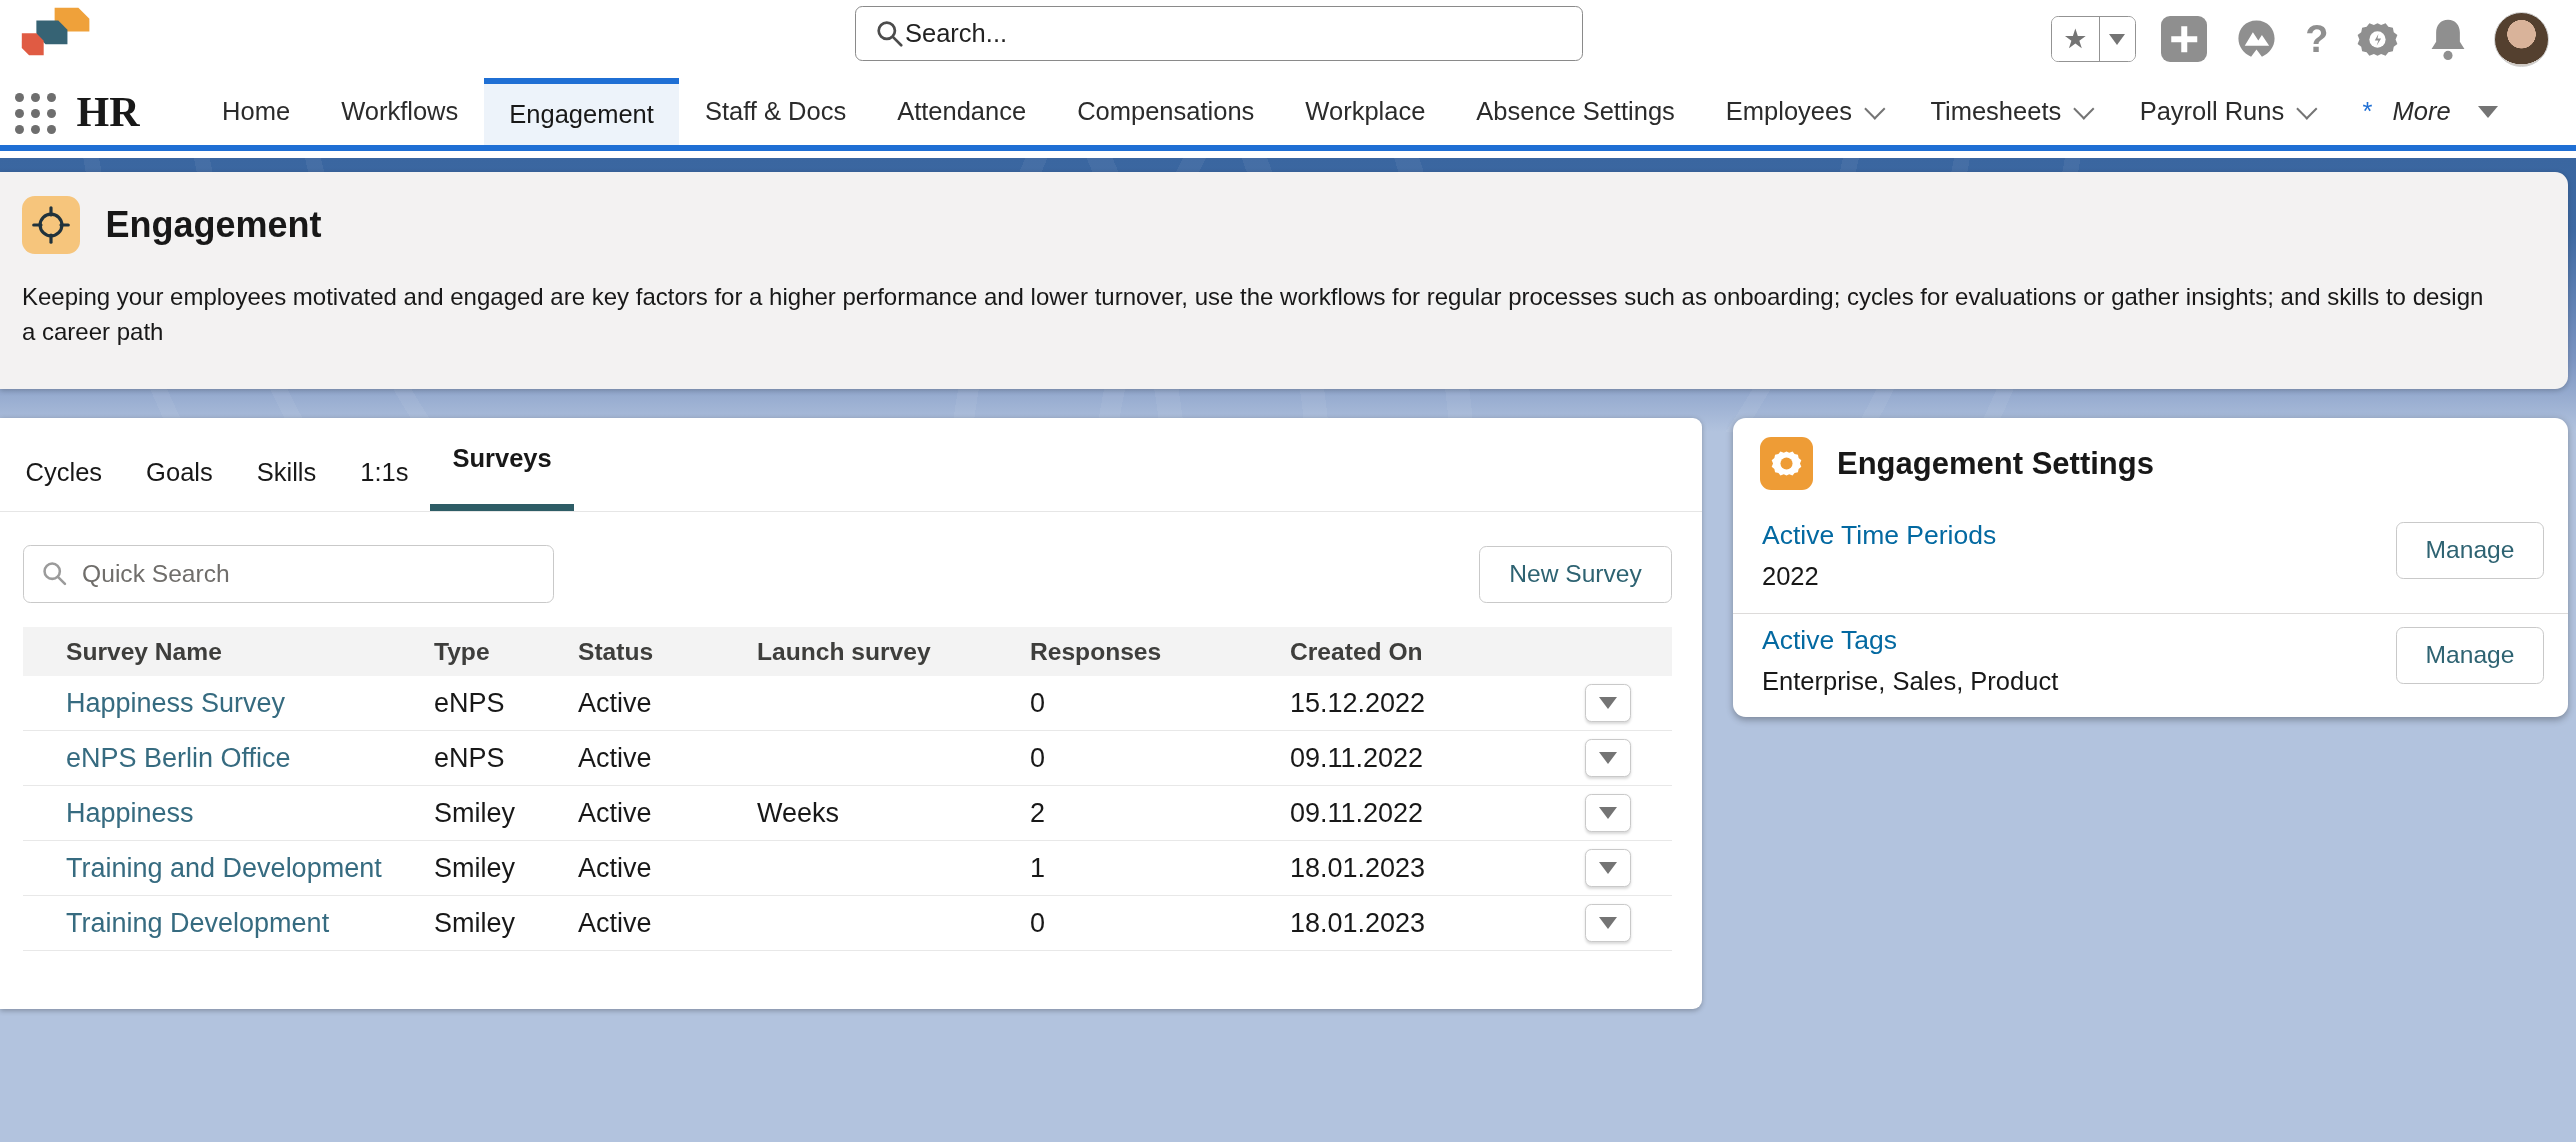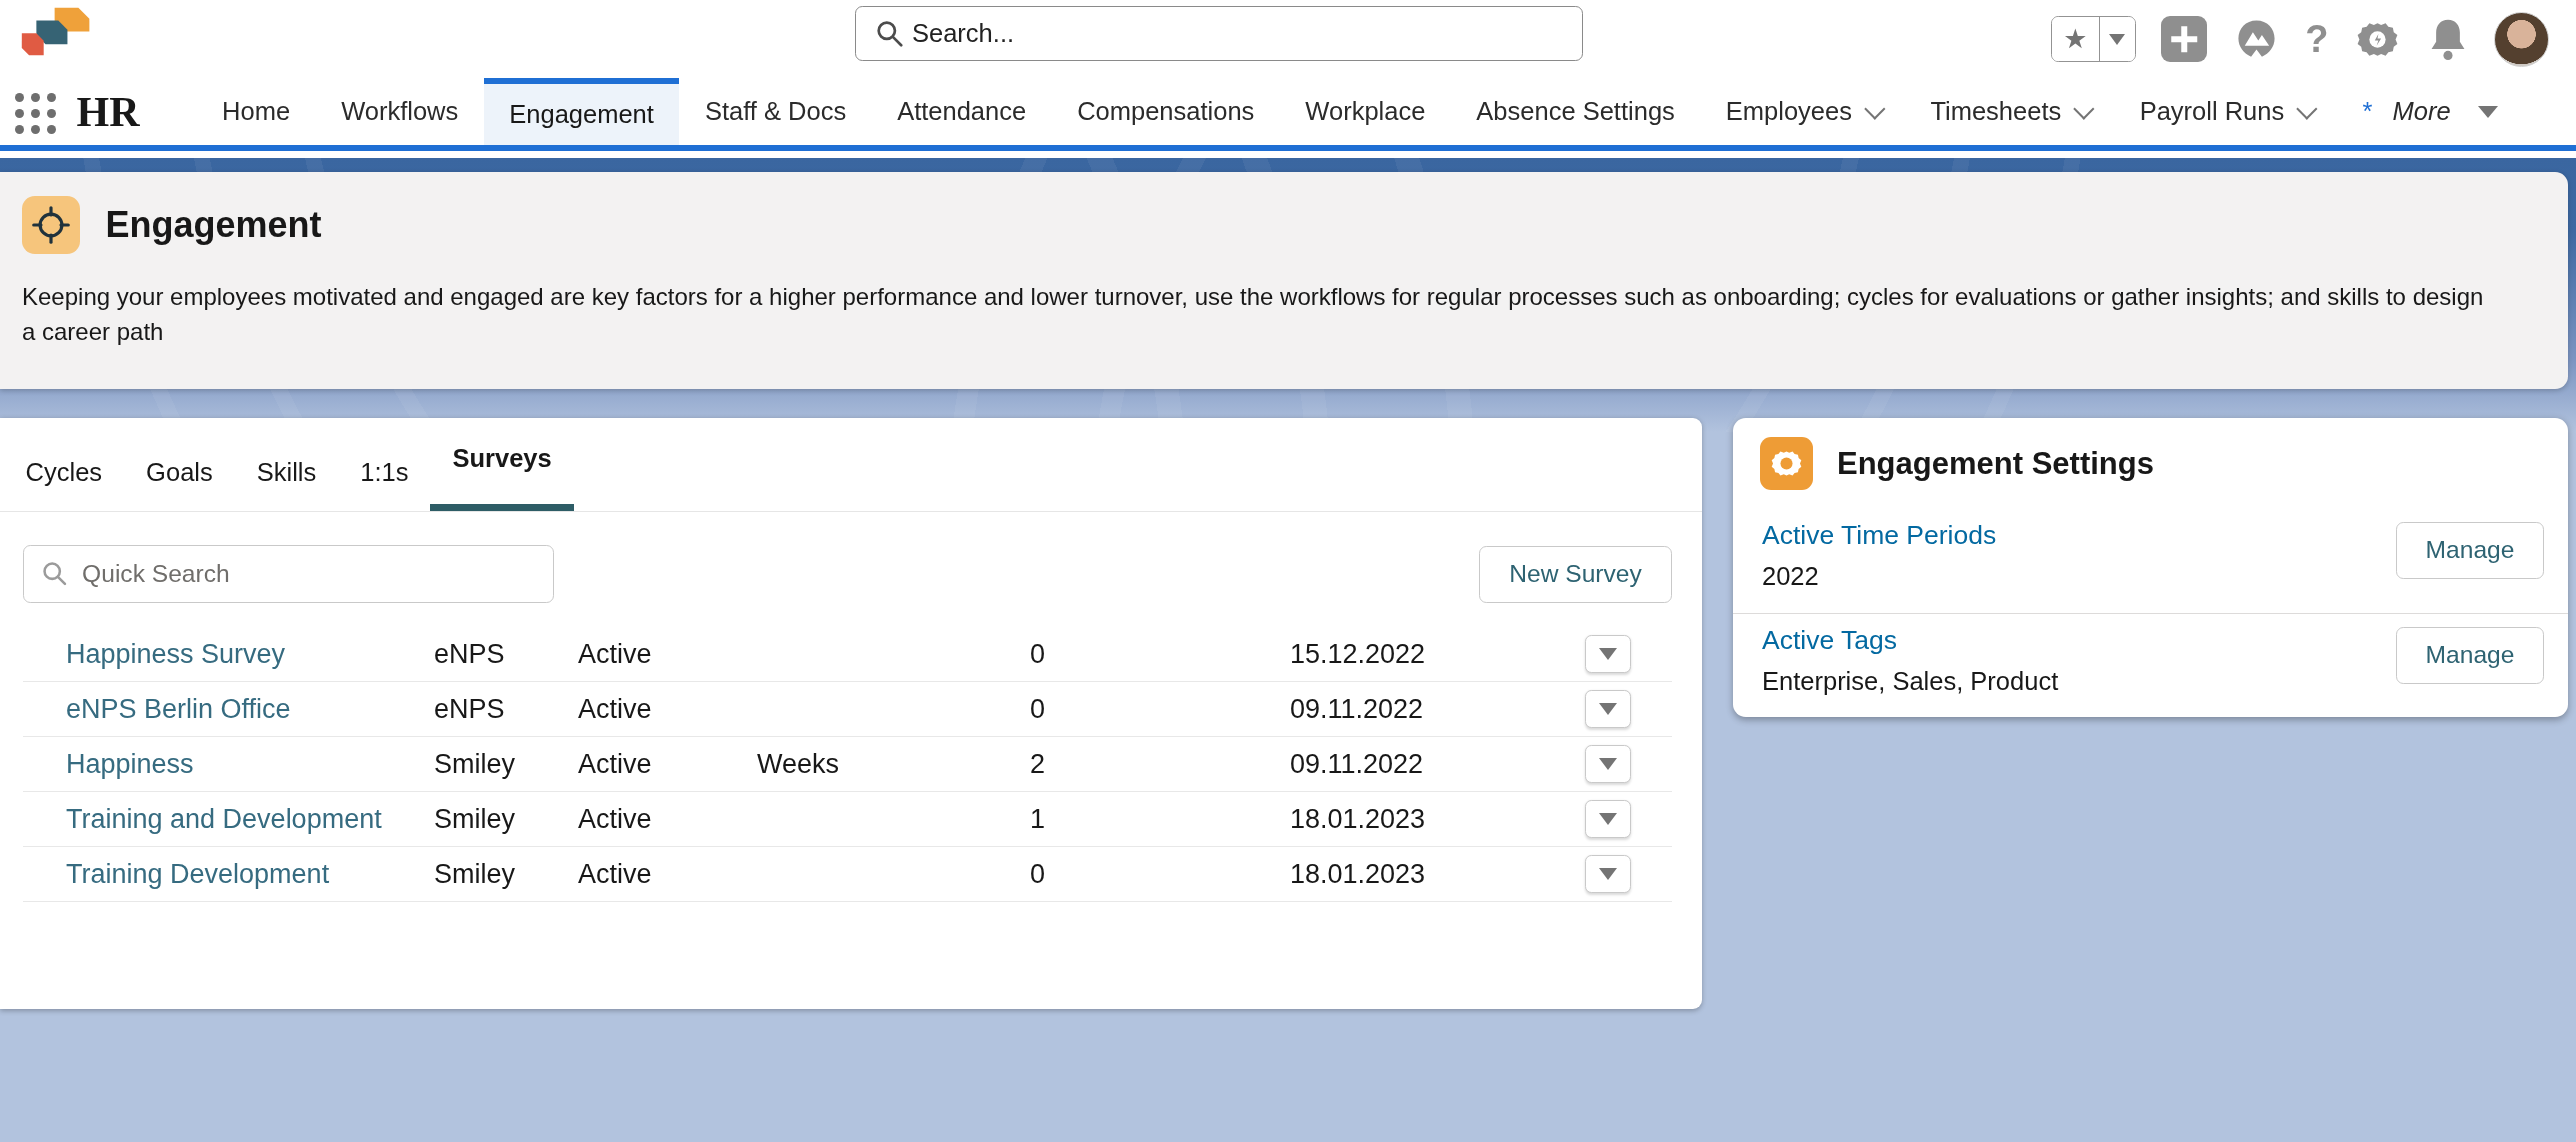--- a/index.html
+++ b/index.html
@@ -3,21 +3,21 @@
 <meta charset="utf-8">
 <style>
   * { margin:0; padding:0; box-sizing:border-box; }
   html,body { width:2576px; height:1142px; overflow:hidden; }
   body { font-family:"Liberation Sans", sans-serif; color:#181818; background:#fff; }
 
   
   .topbar { position:absolute; top:0; left:0; width:2576px; height:78px; background:#fff; }
   .logo { position:absolute; left:9px; top:3.6px; width:84px; height:55px; }
   .gsearch { position:absolute; left:855px; top:5.5px; width:728px; height:55px;
-    border:0.9px solid #8a8a8a; border-radius:7.3px; display:flex; align-items:center; gap:9px;
+    border:0.9px solid #8a8a8a; border-radius:7.3px; display:flex; align-items:center; gap:2px;
     padding:0 20px; background:#fff; }
   .gsearch .ph { font-size:25.5px; color:#222; }
   .top-actions { position:absolute; right:27px; top:0; height:78px; display:flex; align-items:center; gap:25.5px; }
   .fav-group { display:flex; height:46px; border:1.8px solid #939393; border-radius:7.3px; overflow:hidden; }
   .fav-group .seg { display:flex; align-items:center; justify-content:center; width:47px; color:#747474; background:#fff; }
   .fav-group .seg + .seg { border-left:1.8px solid #939393; width:36px; }
   .star-glyph { font-size:27px; line-height:1; }
   .tri-down { width:0; height:0; border-left:8.2px solid transparent; border-right:8.2px solid transparent; border-top:11px solid #747474; }
   .plus-btn { width:46px; height:46px; border-radius:9px; background:#8f8f8f; position:relative; }
   .plus-btn::before,.plus-btn::after { content:""; position:absolute; background:#fff; left:50%; top:50%; transform:translate(-50%,-50%); }
@@ -255,20 +255,29 @@
               <circle cx="12" cy="12" r="9" fill="none" stroke="#9b9b9b" stroke-width="3"></circle>
               <line x1="19" y1="19" x2="27" y2="27" stroke="#9b9b9b" stroke-width="3" stroke-linecap="round"></line>
             </svg>
         </span>
         <span class="ph">Quick Search</span>
       </div>
       <button class="btn new-survey">New Survey</button>
     </div>
 
     <div class="table">
+      <div class="t-row t-head">
+        <div>Survey Name</div>
+        <div>Type</div>
+        <div>Status</div>
+        <div>Launch survey</div>
+        <div>Responses</div>
+        <div>Created On</div>
+        <div></div>
+      </div>
 
       <div class="t-row t-body-row">
         <div class="cell-link">Happiness Survey</div>
         <div>eNPS</div>
         <div>Active</div>
         <div></div>
         <div>0</div>
         <div>15.12.2022</div>
         <div class="row-menu">
             <span class="tri"></span>

